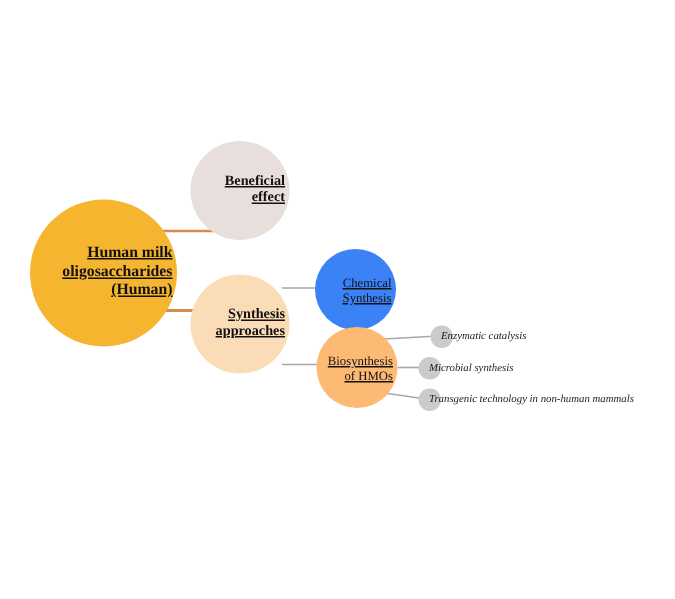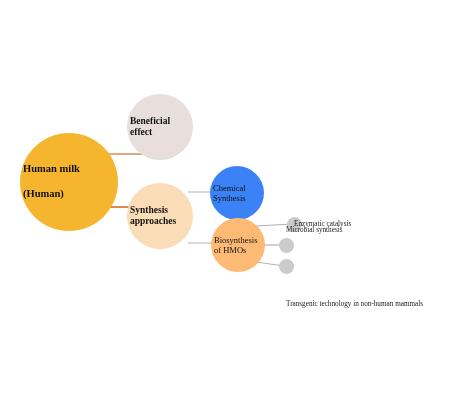--- a/index.html
+++ b/index.html
@@ -22,24 +22,25 @@
     width: 450px;
     height: 399px;
     pointer-events: none;
   }
   .node {
     position: absolute;
     border-radius: 50%;
     display: flex;
     align-items: center;
     justify-content: center;
-    text-align: left;
+    text-align: right;
     box-sizing: border-box;
     line-height: 1.18;
     color: #111111;
+    text-decoration: underline;
   }
   .node .label {
     display: block;
     width: 100%;
     padding: 0 3px;
     box-sizing: border-box;
   }
   
   #node-root {
     left: 20px;
@@ -95,27 +96,28 @@
     height: 15px;
     border-radius: 50%;
     background: #cbcbcb;
   }
   .leaf-text {
     position: absolute;
     font-size: 7.2px;
     color: #1a1a1a;
     white-space: nowrap;
     line-height: 1;
+    font-style: italic;
   }
   #leaf-dot-0 { left: 287px; top: 217px; }
   #leaf-text-0 { left: 294px; top: 221px; }
   #leaf-dot-1 { left: 279px; top: 238px; }
-  #leaf-text-1 { left: 286px; top: 227px; }
+  #leaf-text-1 { left: 286px; top: 242px; }
   #leaf-dot-2 { left: 279px; top: 259px; }
-  #leaf-text-2 { left: 286px; top: 263px; margin-top: 38px; }
+  #leaf-text-2 { left: 286px; top: 263px; }
 </style>
 </head>
 <body>
 
 <div id="canvas">
 
   <svg class="edges" viewBox="0 0 450 399">
 
     <line x1="104" y1="154" x2="146" y2="154" stroke="#d98a4e" stroke-width="1.6"></line>
     <line x1="145.5" y1="154" x2="145.5" y2="152" stroke="#d98a4e" stroke-width="1.6"></line>
@@ -125,21 +127,21 @@
     <line x1="188" y1="192" x2="226" y2="192" stroke="#a8a8a8" stroke-width="0.9"></line>
 
     <line x1="188" y1="243" x2="226" y2="243" stroke="#a8a8a8" stroke-width="0.9"></line>
 
     <line x1="256" y1="226" x2="292" y2="224" stroke="#a8a8a8" stroke-width="0.9"></line>
     <line x1="265" y1="245" x2="284" y2="245" stroke="#a8a8a8" stroke-width="1.1"></line>
     <line x1="256" y1="262" x2="284" y2="266" stroke="#a8a8a8" stroke-width="0.9"></line>
   </svg>
 
   <div class="node" id="node-root">
-    <span class="label"><span>Human milk</span><br><br><span>(Human)</span></span>
+    <span class="label"><span>Human milk</span><br><span>oligosaccharides</span><br><span>(Human)</span></span>
   </div>
 
   <div class="node" id="node-beneficial">
     <span class="label"><span>Beneficial</span><br><span>effect</span></span>
   </div>
 
   <div class="node" id="node-synthesis">
     <span class="label"><span>Synthesis</span><br><span>approaches</span></span>
   </div>
 

